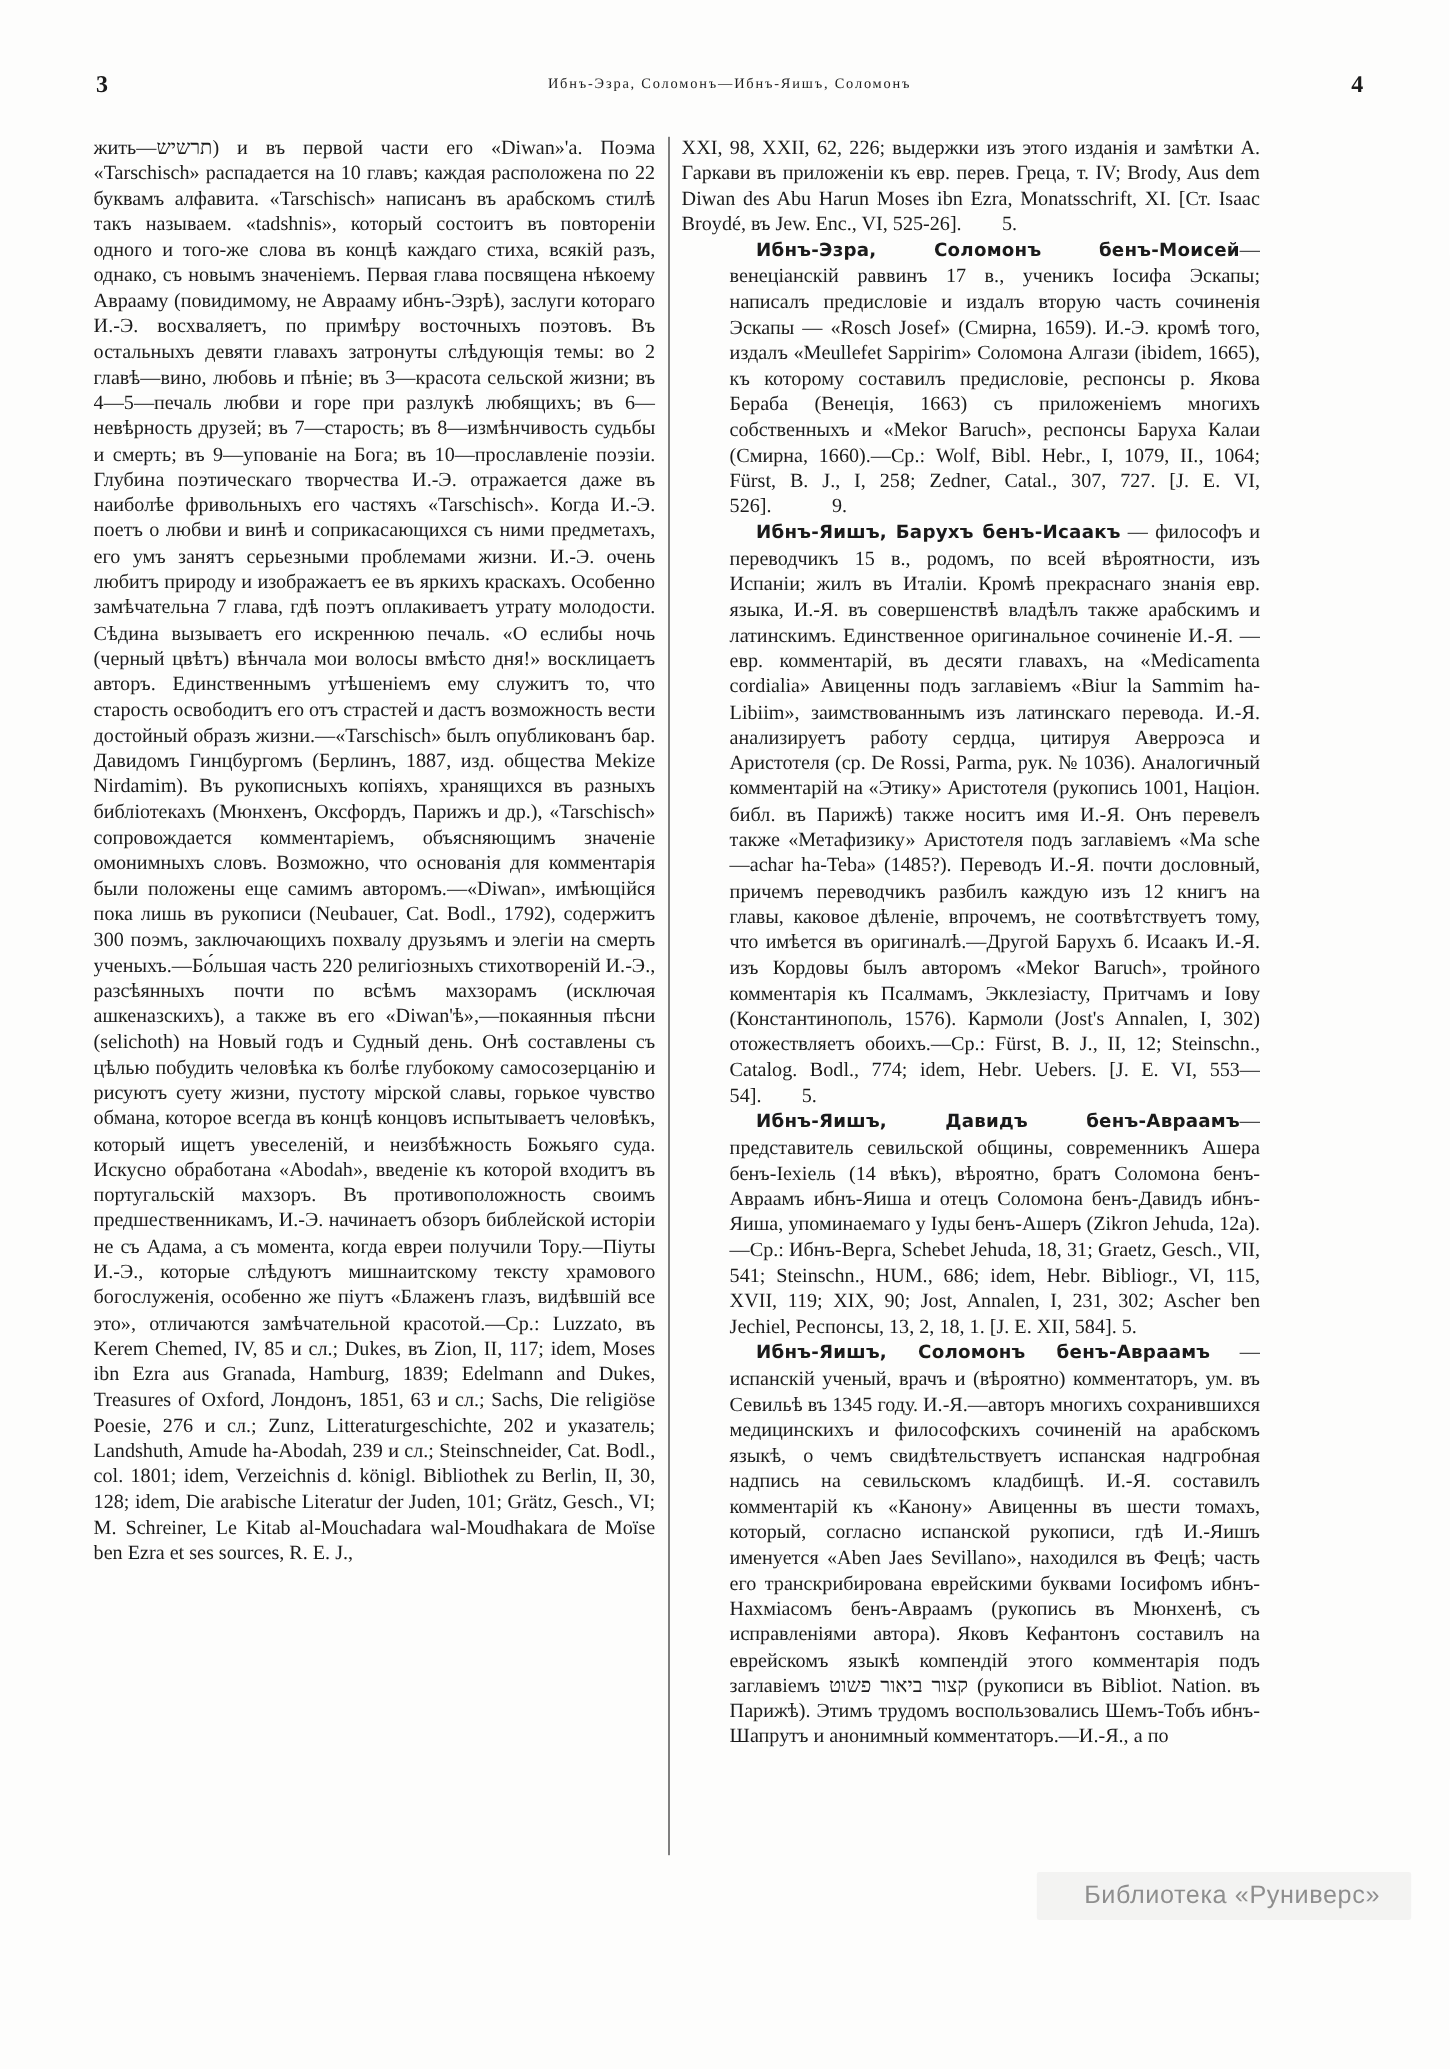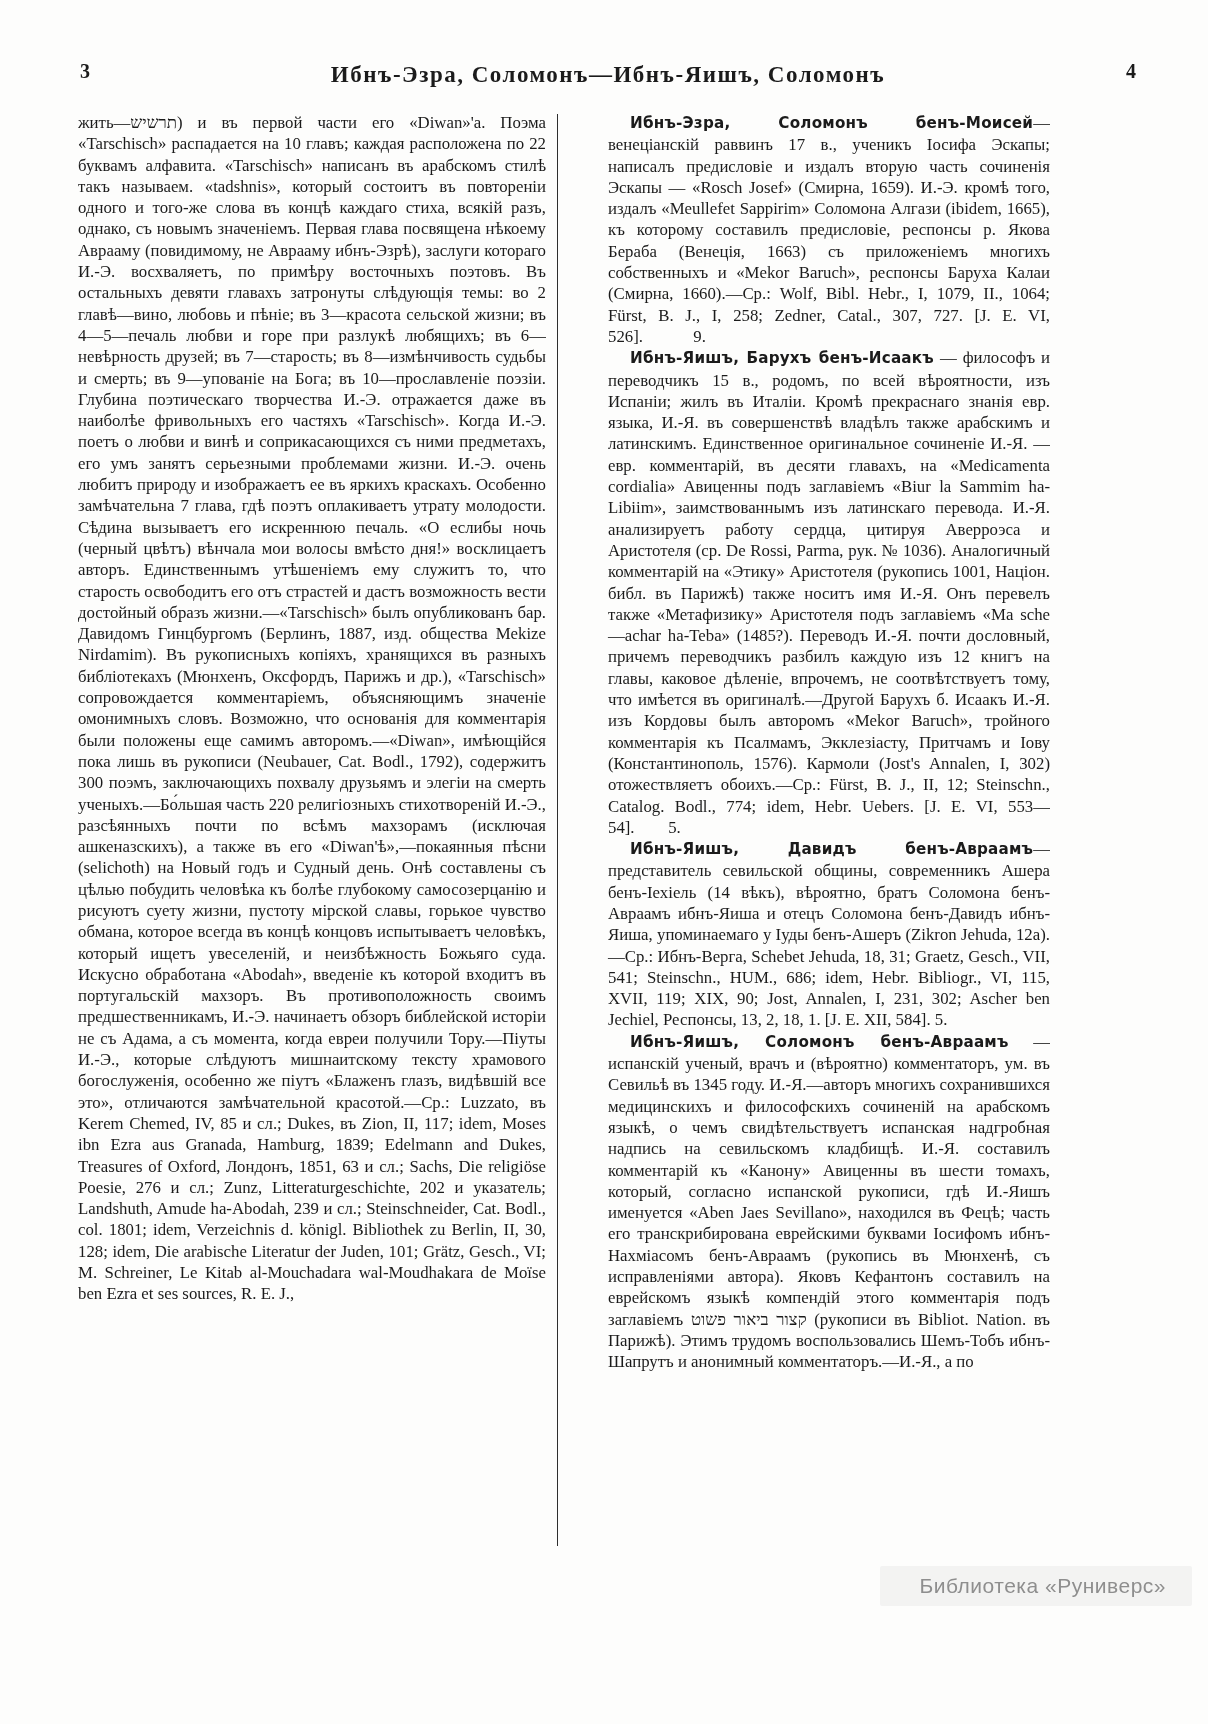--- a/index.html
+++ b/index.html
@@ -13,21 +13,21 @@
   }
   .page-header{
     position:absolute;top:60px;left:80px;right:72px;height:28px;
     font-weight:bold;font-size:19px;
   }
   .page-num{position:absolute;top:0;font-size:20px;font-weight:bold;}
   .page-num.left{left:0;}
   .page-num.right{right:0;}
   .running-title{
     position:absolute;left:0;right:0;top:2px;text-align:center;
-    font-size:23px;letter-spacing:1.5px;font-weight:bold;
+    font-size:12px;letter-spacing:1.5px;font-weight:normal;
     font-variant:normal;
   }
   .text-block{
     position:absolute;top:112px;left:78px;width:972px;height:1438px;
     display:flex;
   }
   .col{
     overflow:hidden;
     font-size:16.8px;line-height:21.3px;
     text-align:justify;
@@ -37,22 +37,22 @@
   .divider{
     width:1px;background:#2e2e2e;margin:2px 10px 0 11px;height:1432px;
   }
   p.para{margin:0;padding:0;}
   p.para.indent{text-indent:22px;margin-left:40px;}
   b.lead{
     font-family:"DejaVu Sans","Liberation Sans",sans-serif;
     font-weight:bold;font-size:15.2px;letter-spacing:.2px;
   }
   .page-footer{
-    position:absolute;right:16px;bottom:118px;left:0;height:46px;
-    display:flex;justify-content:flex-end;align-items:flex-end;
+    position:absolute;right:32px;bottom:118px;left:0;height:46px;
+    display:flex;justify-content:flex-end;align-items:flex-start;
   }
   .watermark-band{
     background:#f3f3f2;
     padding:8px 26px 8px 40px;
     border-radius:2px;
   }
   .watermark{
     font-family:"Liberation Sans","DejaVu Sans",sans-serif;
     font-size:21px;color:#8e8e8e;letter-spacing:.5px;
   }
@@ -67,20 +67,21 @@
     <span class="running-title">Ибнъ-Эзра, Соломонъ—Ибнъ-Яишъ, Соломонъ</span>
     <span class="page-num right">4</span>
   </div>
 
   <div class="text-block">
     <div class="col left" id="col-left">
         <p class="para"><span>жить—תרשיש) и въ первой части его «Diwan»'a. Поэма «Tarschisch» распадается на 10 главъ; каждая расположена по 22 буквамъ алфавита. «Tarschisch» написанъ въ арабскомъ стилѣ такъ называем. «tadshnis», который состоитъ въ повтореніи одного и того-же слова въ концѣ каждаго стиха, всякій разъ, однако, съ новымъ значеніемъ. Первая глава посвящена нѣкоему Аврааму (повидимому, не Аврааму ибнъ-Эзрѣ), заслуги котораго И.-Э. восхваляетъ, по примѣру восточныхъ поэтовъ. Въ остальныхъ девяти главахъ затронуты слѣдующія темы: во 2 главѣ—вино, любовь и пѣніе; въ 3—красота сельской жизни; въ 4—5—печаль любви и горе при разлукѣ любящихъ; въ 6—невѣрность друзей; въ 7—старость; въ 8—измѣнчивость судьбы и смерть; въ 9—упованіе на Бога; въ 10—прославленіе поэзіи. Глубина поэтическаго творчества И.-Э. отражается даже въ наиболѣе фривольныхъ его частяхъ «Tarschisch». Когда И.-Э. поетъ о любви и винѣ и соприкасающихся съ ними предметахъ, его умъ занятъ серьезными проблемами жизни. И.-Э. очень любитъ природу и изображаетъ ее въ яркихъ краскахъ. Особенно замѣчательна 7 глава, гдѣ поэтъ оплакиваетъ утрату молодости. Сѣдина вызываетъ его искреннюю печаль. «О еслибы ночь (черный цвѣтъ) вѣнчала мои волосы вмѣсто дня!» восклицаетъ авторъ. Единственнымъ утѣшеніемъ ему служитъ то, что старость освободитъ его отъ страстей и дастъ возможность вести достойный образъ жизни.—«Tarschisch» былъ опубликованъ бар. Давидомъ Гинцбургомъ (Берлинъ, 1887, изд. общества Mekize Nirdamim). Въ рукописныхъ копіяхъ, хранящихся въ разныхъ библіотекахъ (Мюнхенъ, Оксфордъ, Парижъ и др.), «Tarschisch» сопровождается комментаріемъ, объясняющимъ значеніе омонимныхъ словъ. Возможно, что основанія для комментарія были положены еще самимъ авторомъ.—«Diwan», имѣющійся пока лишь въ рукописи (Neubauer, Cat. Bodl., 1792), содержитъ 300 поэмъ, заключающихъ похвалу друзьямъ и элегіи на смерть ученыхъ.—Бо́льшая часть 220 религіозныхъ стихотвореній И.-Э., разсѣянныхъ почти по всѣмъ махзорамъ (исключая ашкеназскихъ), а также въ его «Diwan'ѣ»,—покаянныя пѣсни (selichoth) на Новый годъ и Судный день. Онѣ составлены съ цѣлью побудить человѣка къ болѣе глубокому самосозерцанію и рисуютъ суету жизни, пустоту мірской славы, горькое чувство обмана, которое всегда въ концѣ концовъ испытываетъ человѣкъ, который ищетъ увеселеній, и неизбѣжность Божьяго суда. Искусно обработана «Abodah», введеніе къ которой входитъ въ португальскій махзоръ. Въ противоположность своимъ предшественникамъ, И.-Э. начинаетъ обзоръ библейской исторіи не съ Адама, а съ момента, когда евреи получили Тору.—Піуты И.-Э., которые слѣдуютъ мишнаитскому тексту храмового богослуженія, особенно же піутъ «Блаженъ глазъ, видѣвшій все это», отличаются замѣчательной красотой.—Ср.: Luzzato, въ Kerem Chemed, IV, 85 и сл.; Dukes, въ Zion, II, 117; idem, Moses ibn Ezra aus Granada, Hamburg, 1839; Edelmann and Dukes, Treasures of Oxford, Лондонъ, 1851, 63 и сл.; Sachs, Die religiöse Poesie, 276 и сл.; Zunz, Litteraturgeschichte, 202 и указатель; Landshuth, Amude ha-Abodah, 239 и сл.; Steinschneider, Cat. Bodl., col. 1801; idem, Verzeichnis d. königl. Bibliothek zu Berlin, II, 30, 128; idem, Die arabische Literatur der Juden, 101; Grätz, Gesch., VI; M. Schreiner, Le Kitab al-Mouchadara wal-Moudhakara de Moïse ben Ezra et ses sources, R. E. J.,</span></p>
       </div>
     <div class="divider"></div>
     <div class="col right" id="col-right">
+        <p class="para"><span>XXI, 98, XXII, 62, 226; выдержки изъ этого изданія и замѣтки А. Гаркави въ приложеніи къ евр. перев. Греца, т. IV; Brody, Aus dem Diwan des Abu Harun Moses ibn Ezra, Monatsschrift, XI. [Ст. Isaac Broydé, въ Jew. Enc., VI, 525-26].  5.</span></p>
         <p class="para indent"><b class="lead">Ибнъ-Эзра, Соломонъ бенъ-Моисей</b><span>—венеціанскій раввинъ 17 в., ученикъ Іосифа Эскапы; написалъ предисловіе и издалъ вторую часть сочиненія Эскапы — «Rosch Josef» (Смирна, 1659). И.-Э. кромѣ того, издалъ «Meullefet Sappirim» Соломона Алгази (ibidem, 1665), къ которому составилъ предисловіе, респонсы р. Якова Бераба (Венеція, 1663) съ приложеніемъ многихъ собственныхъ и «Mekor Baruch», респонсы Баруха Калаи (Смирна, 1660).—Ср.: Wolf, Bibl. Hebr., I, 1079, II., 1064; Fürst, B. J., I, 258; Zedner, Catal., 307, 727. [J. E. VI, 526].   9.</span></p>
         <p class="para indent"><b class="lead">Ибнъ-Яишъ, Барухъ бенъ-Исаакъ</b><span> — философъ и переводчикъ 15 в., родомъ, по всей вѣроятности, изъ Испаніи; жилъ въ Италіи. Кромѣ прекраснаго знанія евр. языка, И.-Я. въ совершенствѣ владѣлъ также арабскимъ и латинскимъ. Единственное оригинальное сочиненіе И.-Я. — евр. комментарій, въ десяти главахъ, на «Medicamenta cordialia» Авиценны подъ заглавіемъ «Biur la Sammim ha-Libiim», заимствованнымъ изъ латинскаго перевода. И.-Я. анализируетъ работу сердца, цитируя Аверроэса и Аристотеля (ср. De Rossi, Parma, рук. № 1036). Аналогичный комментарій на «Этику» Аристотеля (рукопись 1001, Націон. библ. въ Парижѣ) также носитъ имя И.-Я. Онъ перевелъ также «Метафизику» Аристотеля подъ заглавіемъ «Ma sche—achar ha-Teba» (1485?). Переводъ И.-Я. почти дословный, причемъ переводчикъ разбилъ каждую изъ 12 книгъ на главы, каковое дѣленіе, впрочемъ, не соотвѣтствуетъ тому, что имѣется въ оригиналѣ.—Другой Барухъ б. Исаакъ И.-Я. изъ Кордовы былъ авторомъ «Mekor Baruch», тройного комментарія къ Псалмамъ, Экклезіасту, Притчамъ и Іову (Константинополь, 1576). Кармоли (Jost's Annalen, I, 302) отожествляетъ обоихъ.—Ср.: Fürst, B. J., II, 12; Steinschn., Catalog. Bodl., 774; idem, Hebr. Uebers. [J. E. VI, 553—54].  5.</span></p>
         <p class="para indent"><b class="lead">Ибнъ-Яишъ, Давидъ бенъ-Авраамъ</b><span>—представитель севильской общины, современникъ Ашера бенъ-Іехіель (14 вѣкъ), вѣроятно, братъ Соломона бенъ-Авраамъ ибнъ-Яиша и отецъ Соломона бенъ-Давидъ ибнъ-Яиша, упоминаемаго у Іуды бенъ-Ашеръ (Zikron Jehuda, 12a).—Ср.: Ибнъ-Верга, Schebet Jehuda, 18, 31; Graetz, Gesch., VII, 541; Steinschn., HUM., 686; idem, Hebr. Bibliogr., VI, 115, XVII, 119; XIX, 90; Jost, Annalen, I, 231, 302; Ascher ben Jechiel, Респонсы, 13, 2, 18, 1. [J. E. XII, 584]. 5.</span></p>
         <p class="para indent"><b class="lead">Ибнъ-Яишъ, Соломонъ бенъ-Авраамъ</b><span> — испанскій ученый, врачъ и (вѣроятно) комментаторъ, ум. въ Севильѣ въ 1345 году. И.-Я.—авторъ многихъ сохранившихся медицинскихъ и философскихъ сочиненій на арабскомъ языкѣ, о чемъ свидѣтельствуетъ испанская надгробная надпись на севильскомъ кладбищѣ. И.-Я. составилъ комментарій къ «Канону» Авиценны въ шести томахъ, который, согласно испанской рукописи, гдѣ И.-Яишъ именуется «Aben Jaes Sevillano», находился въ Фецѣ; часть его транскрибирована еврейскими буквами Іосифомъ ибнъ-Нахміасомъ бенъ-Авраамъ (рукопись въ Мюнхенѣ, съ исправленіями автора). Яковъ Кефантонъ составилъ на еврейскомъ языкѣ компендій этого комментарія подъ заглавіемъ קצור ביאור פשוט (рукописи въ Bibliot. Nation. въ Парижѣ). Этимъ трудомъ воспользовались Шемъ-Тобъ ибнъ-Шапрутъ и анонимный комментаторъ.—И.-Я., а по</span></p>
       </div>
   </div>
 
   <div class="page-footer">
     <span class="watermark-band">
       <span class="watermark">Библиотека «Руниверс»</span>

